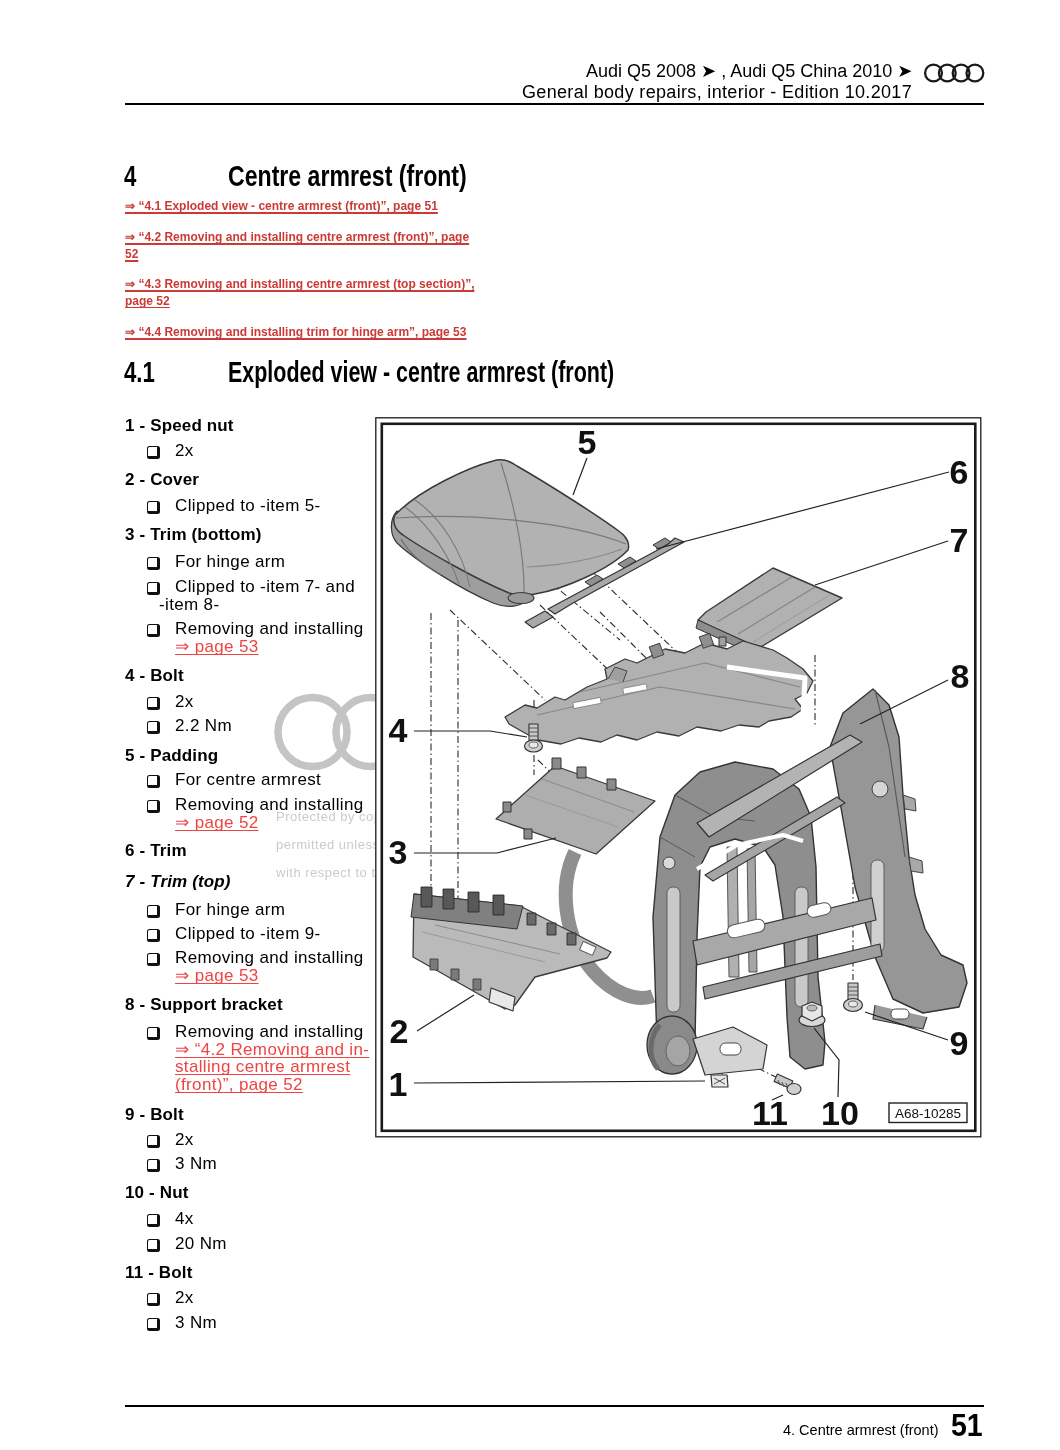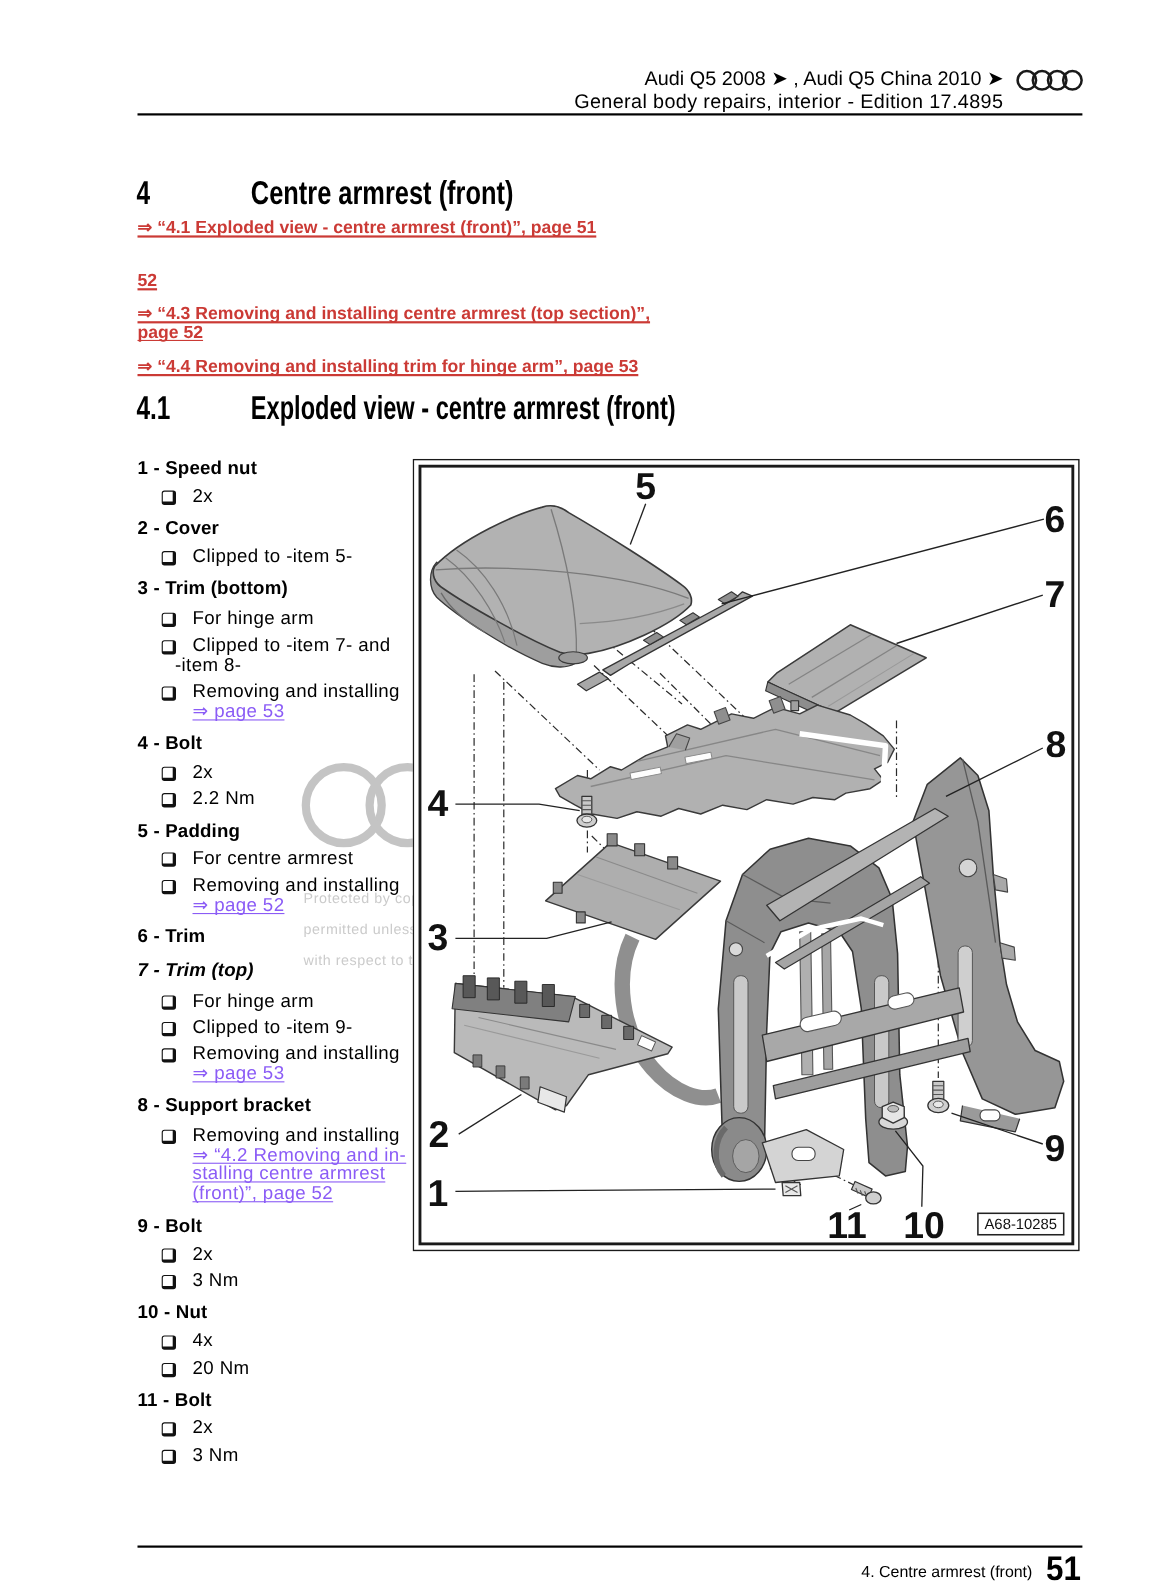--- a/index.html
+++ b/index.html
@@ -1,23 +1,23 @@
 <!DOCTYPE html>
 <html><head>
 <meta charset="utf-8">
 <style>
 html,body{margin:0;padding:0;background:#fff;}
 #page{position:relative;width:1060px;height:1450px;background:#fff;overflow:hidden;font-family:"Liberation Sans",sans-serif;}
 .t{position:absolute;white-space:nowrap;line-height:1;transform-origin:left top;color:#000;}
 .hd{font-size:18px;}
 .h1{font-size:30px;font-weight:bold;transform:scaleX(0.74);}
-.lk{font-size:16px;font-weight:bold;color:#cb3a35;text-decoration:underline;text-underline-offset:2px;text-decoration-thickness:1.5px;text-decoration-skip-ink:none;}
+.lk{font-size:12px;font-weight:bold;color:#cb3a35;text-decoration:underline;text-underline-offset:2px;text-decoration-thickness:1.5px;text-decoration-skip-ink:none;}
 .bh{font-size:17px;font-weight:bold;letter-spacing:0.15px;}
 .it{font-size:17px;letter-spacing:0.35px;}
-.rd{color:#8b5cf6;text-decoration:underline;text-underline-offset:2px;text-decoration-thickness:1.3px;text-decoration-skip-ink:none;}
+.rd{color:#ef4444;text-decoration:underline;text-underline-offset:2px;text-decoration-thickness:1.3px;text-decoration-skip-ink:none;}
 .cb{position:absolute;width:9px;height:9px;border:1.7px solid #111;border-right-width:3.4px;border-bottom-width:3.4px;border-radius:2.5px 2.5px 2.5px 2.5px;}
 .wm{position:absolute;white-space:nowrap;color:#cbcbcb;font-size:13px;line-height:1;letter-spacing:0.5px;}
 .rule{position:absolute;background:#000;}
 </style>
 </head>
 <body>
 <div id="page">
 
 <svg style="position:absolute;left:260px;top:680px;" width="260" height="110" viewBox="0 0 260 110">
   <g fill="none" stroke="#c4c4c4" stroke-width="7.5">
@@ -25,35 +25,36 @@
     <circle cx="110.5" cy="52" r="34.5"></circle>
     <circle cx="168.5" cy="52" r="34.5"></circle>
     <circle cx="226.5" cy="52" r="34.5"></circle>
   </g>
 </svg>
 <div class="wm" style="left:276px;top:810px;">Protected by copyright. Copying</div>
 <div class="wm" style="left:276px;top:838px;">permitted unless authorised</div>
 <div class="wm" style="left:276px;top:866px;">with respect to the correctnes</div>
 
 <div class="t hd" style="left:586px;top:62px;">Audi Q5 2008 ➤ , Audi Q5 China 2010 ➤</div>
-<div class="t hd" style="left:522px;top:83px;letter-spacing:0.33px;">General body repairs, interior - Edition 17.4895</div>
+<div class="t hd" style="left:522px;top:83px;letter-spacing:0.33px;">General body repairs, interior - Edition 10.2017</div>
 <svg style="position:absolute;left:922px;top:61px;" width="66" height="24" viewBox="0 0 66 24">
   <g fill="none" stroke="#1a1a1a" stroke-width="2.3">
     <circle cx="11.5" cy="12" r="8.4"></circle>
     <circle cx="25.3" cy="12" r="8.4"></circle>
     <circle cx="39.1" cy="12" r="8.4"></circle>
     <circle cx="52.9" cy="12" r="8.4"></circle>
   </g>
 </svg>
 <div class="rule" style="left:125px;top:103px;width:859px;height:2px;"></div>
 
 <div class="t h1" style="left:124px;top:161px;">4</div>
 <div class="t h1" style="left:228px;top:161px;transform:scaleX(0.77);">Centre armrest (front)</div>
 
 <div class="t lk" style="left:125px;top:200px;">⇒ “4.1 Exploded view - centre armrest (front)”, page 51</div>
+<div class="t lk" style="left:125px;top:231px;">⇒ “4.2 Removing and installing centre armrest (front)”, page</div>
 <div class="t lk" style="left:125px;top:248px;">52</div>
 <div class="t lk" style="left:125px;top:278px;text-align:center;">⇒ “4.3 Removing and installing centre armrest (top section)”,</div>
 <div class="t lk" style="left:125px;top:295px;text-decoration:underline;">page 52</div>
 <div class="t lk" style="left:125px;top:326px;">⇒ “4.4 Removing and installing trim for hinge arm”, page 53</div>
 
 <div class="t h1" style="left:124px;top:357px;">4.1</div>
 <div class="t h1" style="left:228px;top:357px;transform:scaleX(0.715);">Exploded view - centre armrest (front)</div>
 
 <div class="t bh" style="left:125px;top:417px;">1 - Speed nut</div>
 <div class="cb" style="left:147px;top:446px;"></div>

